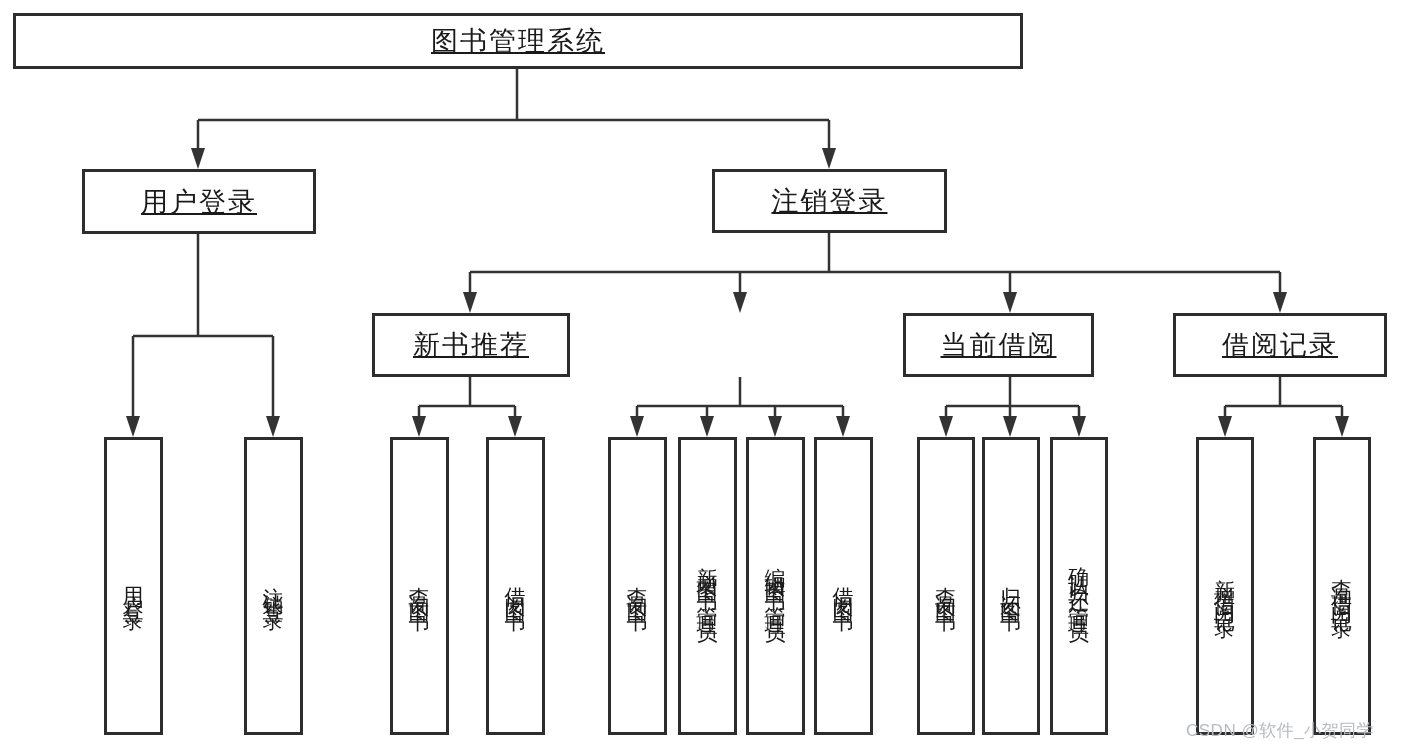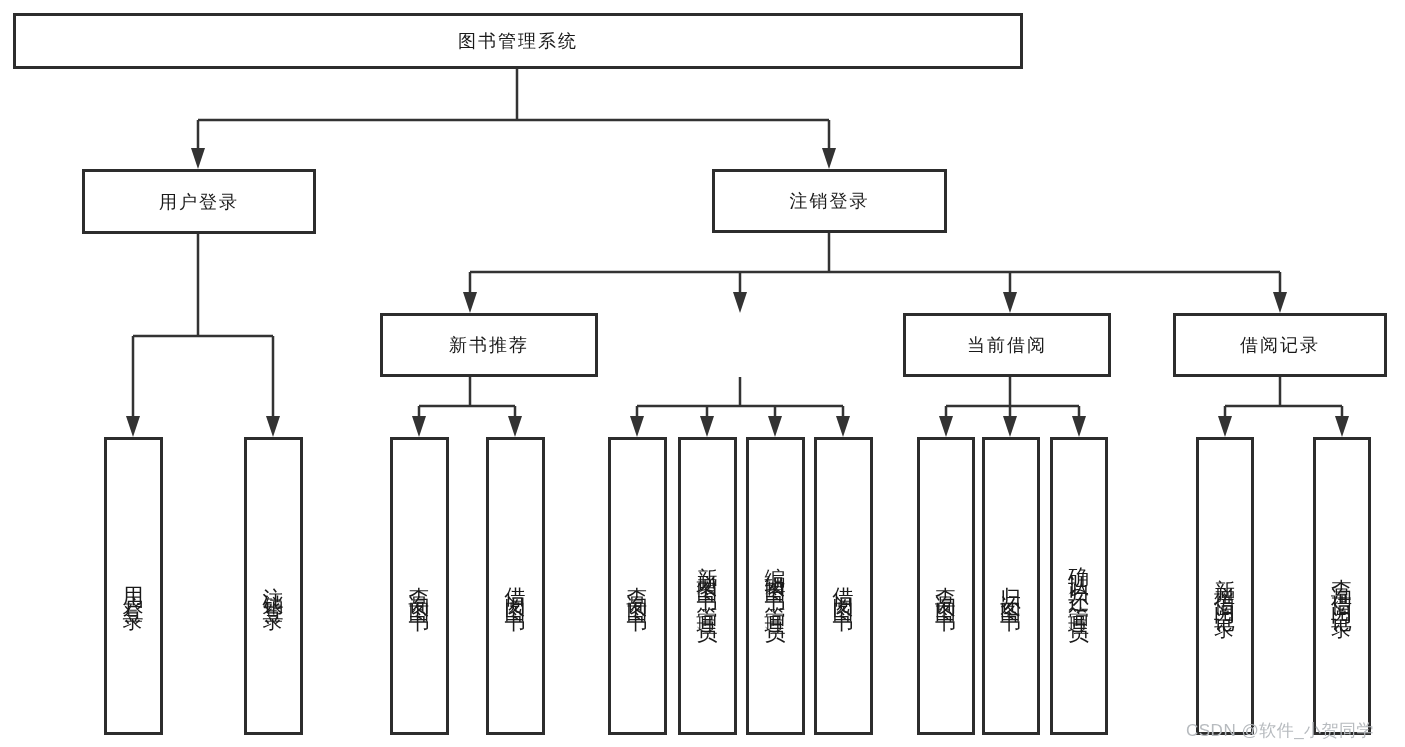--- a/index.html
+++ b/index.html
@@ -20,21 +20,21 @@
   .connectors{position:absolute;left:0;top:0;width:1405px;height:747px;}
   .connectors path{stroke:var(--line-color);stroke-width:2.5;fill:none;}
   .connectors polygon{fill:var(--line-color);stroke:none;}
   .node{
     position:absolute;box-sizing:border-box;
     border:3px solid var(--border-color);
     background:var(--bg-color);
     display:flex;align-items:center;justify-content:center;
     color:var(--text-color);
   }
-  .node.h{font-size:18px;letter-spacing:2px;white-space:nowrap;}
+  .node.h{font-size:27px;letter-spacing:2px;white-space:nowrap;text-decoration:underline;}
   .node.v{font-size:21px;}
   .node.v .vtext{
     writing-mode:vertical-rl;
     letter-spacing:8px;
     line-height:1;
   }
   .watermark{
     position:absolute;
     left:1186px;top:719px;
     font-size:17px;
@@ -96,24 +96,24 @@
     <span>图书管理系统</span>
   </div>
 
   <div class="node h" style="left:82px;top:169px;width:234px;height:65px">
     <span>用户登录</span>
   </div>
   <div class="node h" style="left:712px;top:169px;width:235px;height:64px">
     <span>注销登录</span>
   </div>
 
-  <div class="node h" style="left:380px;top:313px;width:218px;height:64px">
+  <div class="node h" style="left:372px;top:313px;width:198px;height:64px">
     <span>新书推荐</span>
   </div>
-  <div class="node h" style="left:903px;top:313px;width:208px;height:64px">
+  <div class="node h" style="left:903px;top:313px;width:191px;height:64px">
     <span>当前借阅</span>
   </div>
   <div class="node h" style="left:1173px;top:313px;width:214px;height:64px">
     <span>借阅记录</span>
   </div>
 
   <div class="node v" style="left:104px;top:437px;width:59px;height:298px">
     <span class="vtext">用户登录</span>
   </div>
   <div class="node v" style="left:244px;top:437px;width:59px;height:298px">

